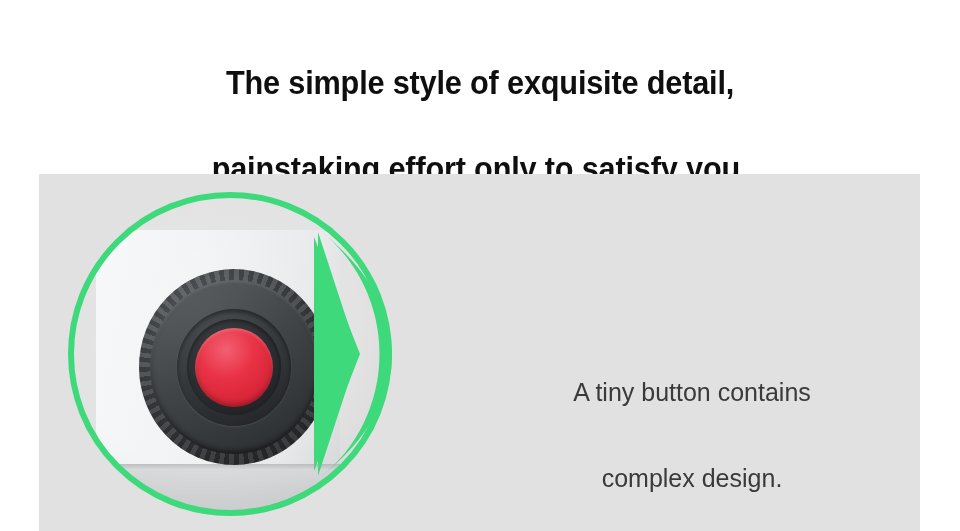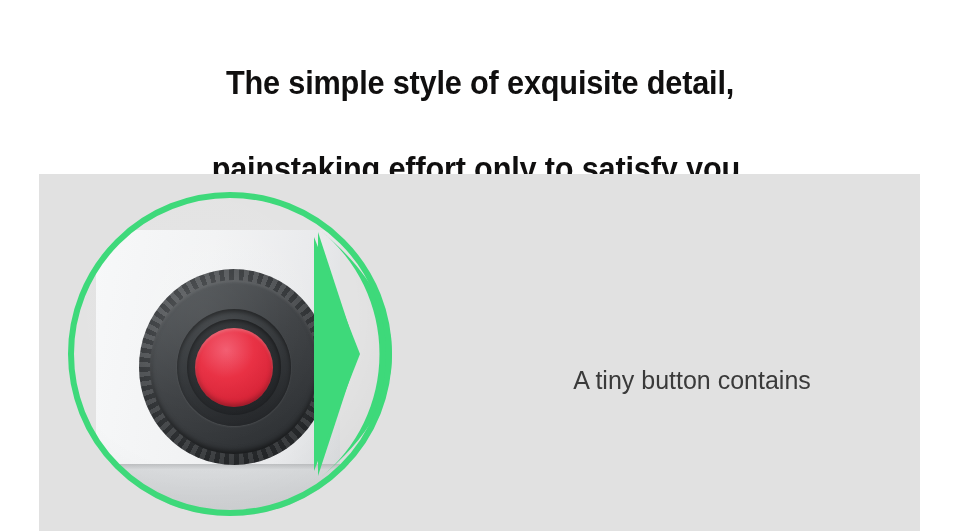--- a/index.html
+++ b/index.html
@@ -175,21 +175,21 @@
     position: absolute;
     left: 458px;
     top: 151px;
     width: 390px;
     text-align: center;
     color: #3a3a3a;
     font-size: 25px;
     line-height: 37px;
     white-space: pre-line;
   }
-  .caption-line { display: block; }
+  .caption-line { display: block; margin-top: 12px; }
 </style>
 </head>
 <body style="background: rgb(255, 255, 255);">
 
 <div class="headline" style="color: rgb(16, 15, 15);">
   <span class="headline-line">The simple style of exquisite detail,</span>
   <span class="headline-line">painstaking effort only to satisfy you.</span>
 </div>
 
 <div class="panel" style="background: rgb(225, 225, 225);">
@@ -227,14 +227,15 @@
                C 324 206 300 246 252 286
                A 159 159 0 0 0 252 38 Z" fill="#3ed97a"></path>
       <path d="M 250 40 L 290 162 L 250 284 Z" fill="#3ed97a"></path>
       <polygon points="246,45 292,162 246,279" fill="#3ed97a"></polygon>
       <circle cx="162" cy="162" r="159" fill="none" stroke="#3ed97a" stroke-width="6"></circle>
     </svg>
   </div>
 
   <div class="caption" style="color: rgb(58, 58, 58);">
     <span class="caption-line">A tiny button contains</span>
+    <span class="caption-line">complex design.</span>
   </div>
 </div>
 
 </body></html>

